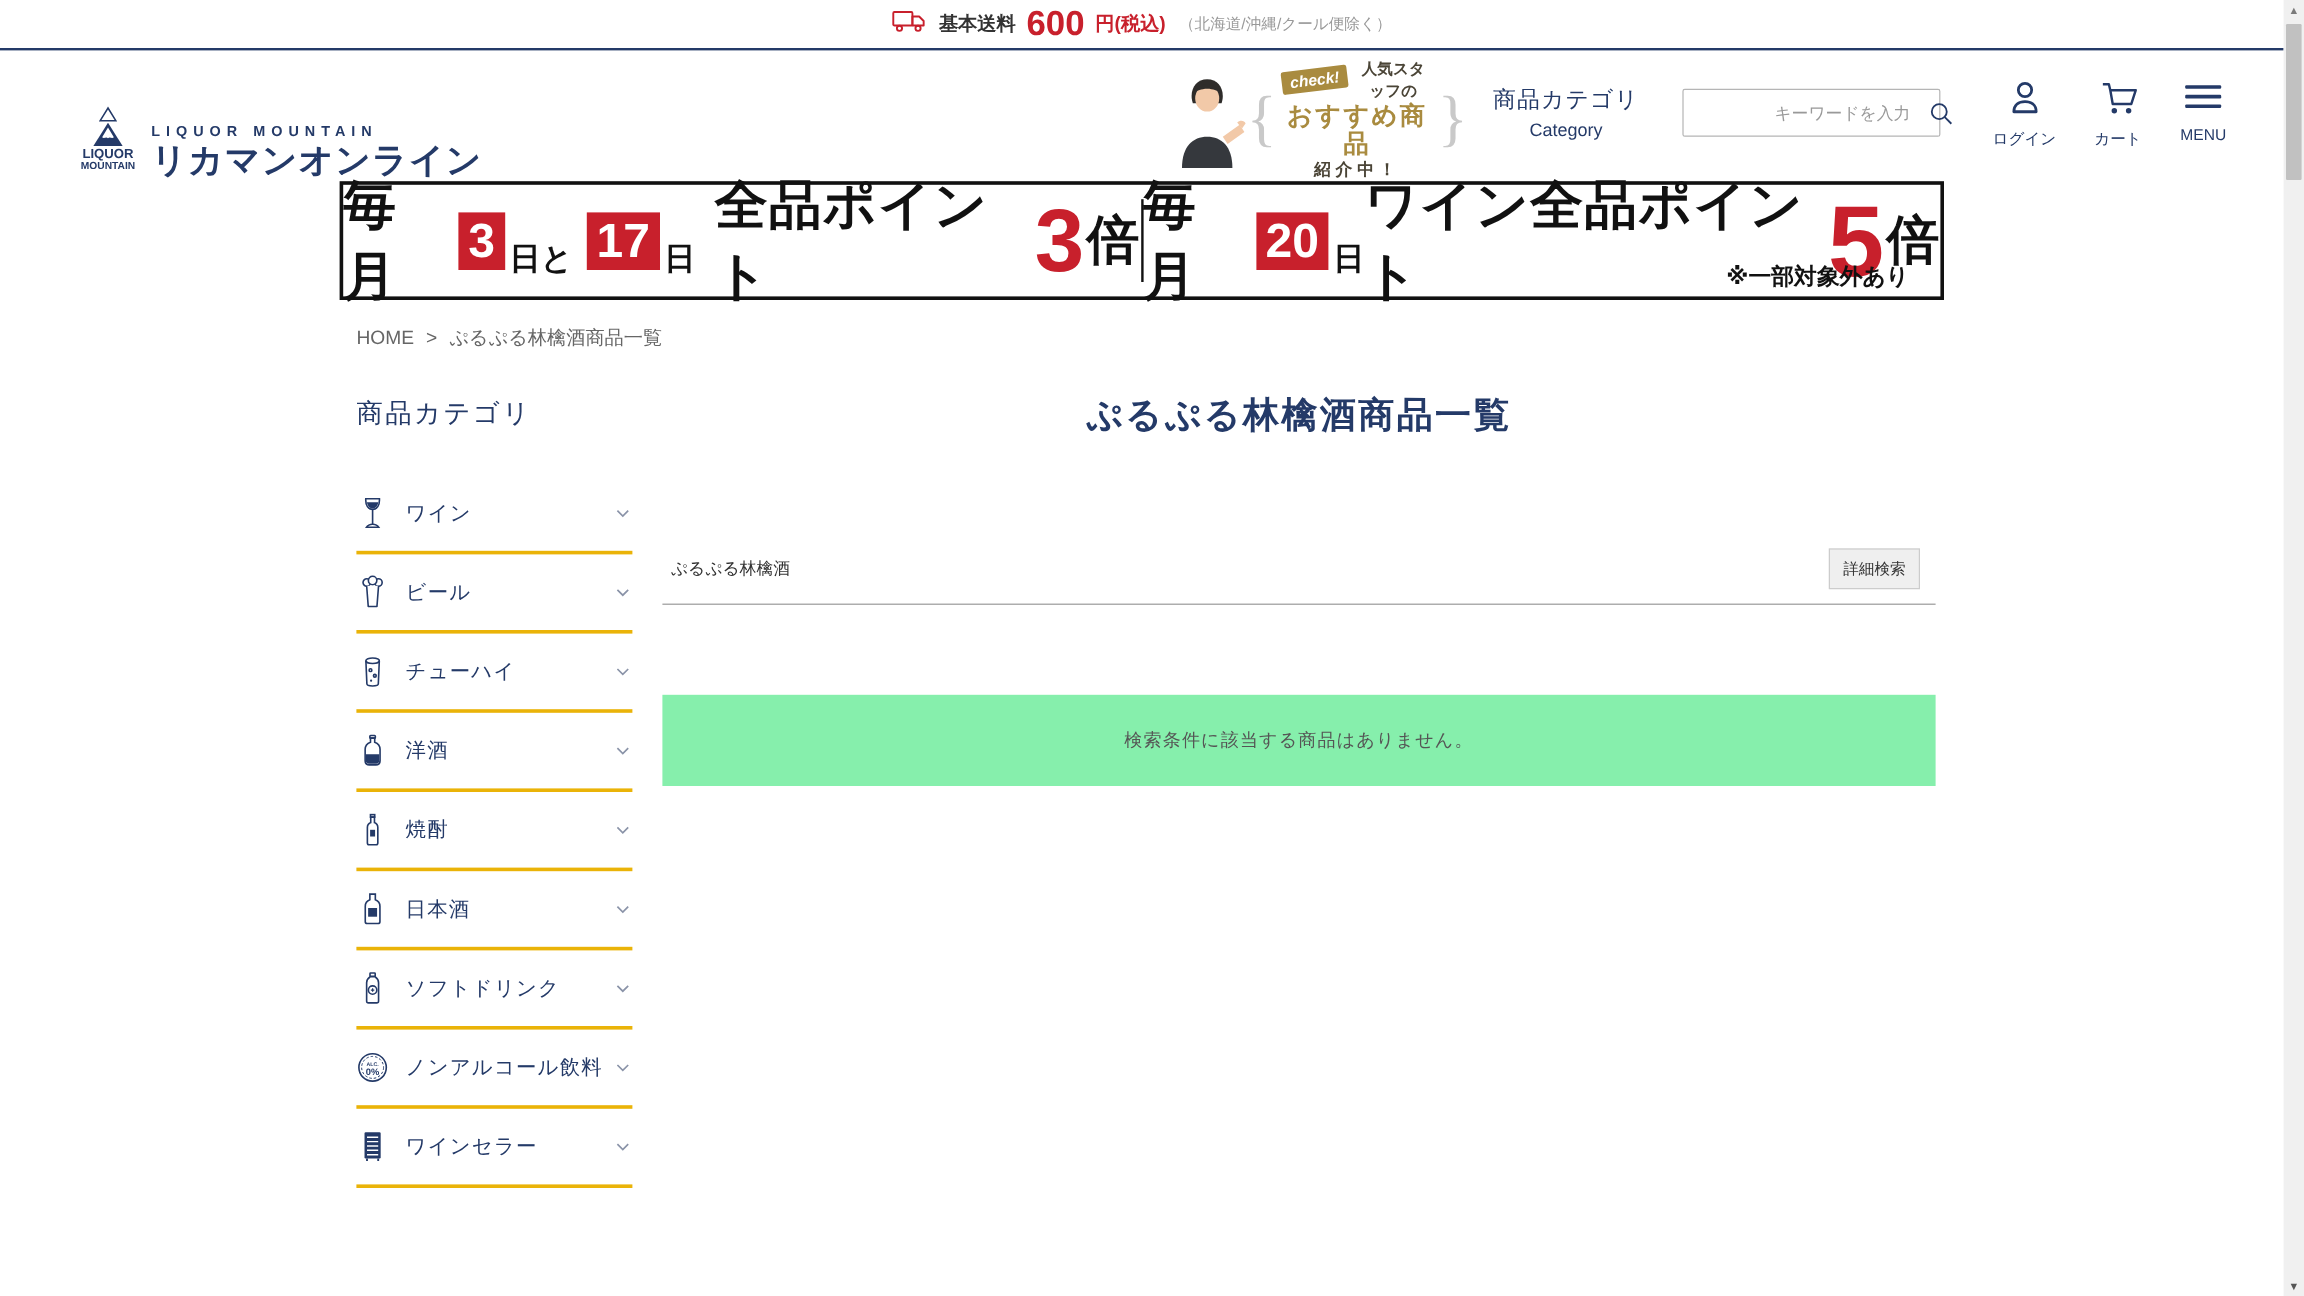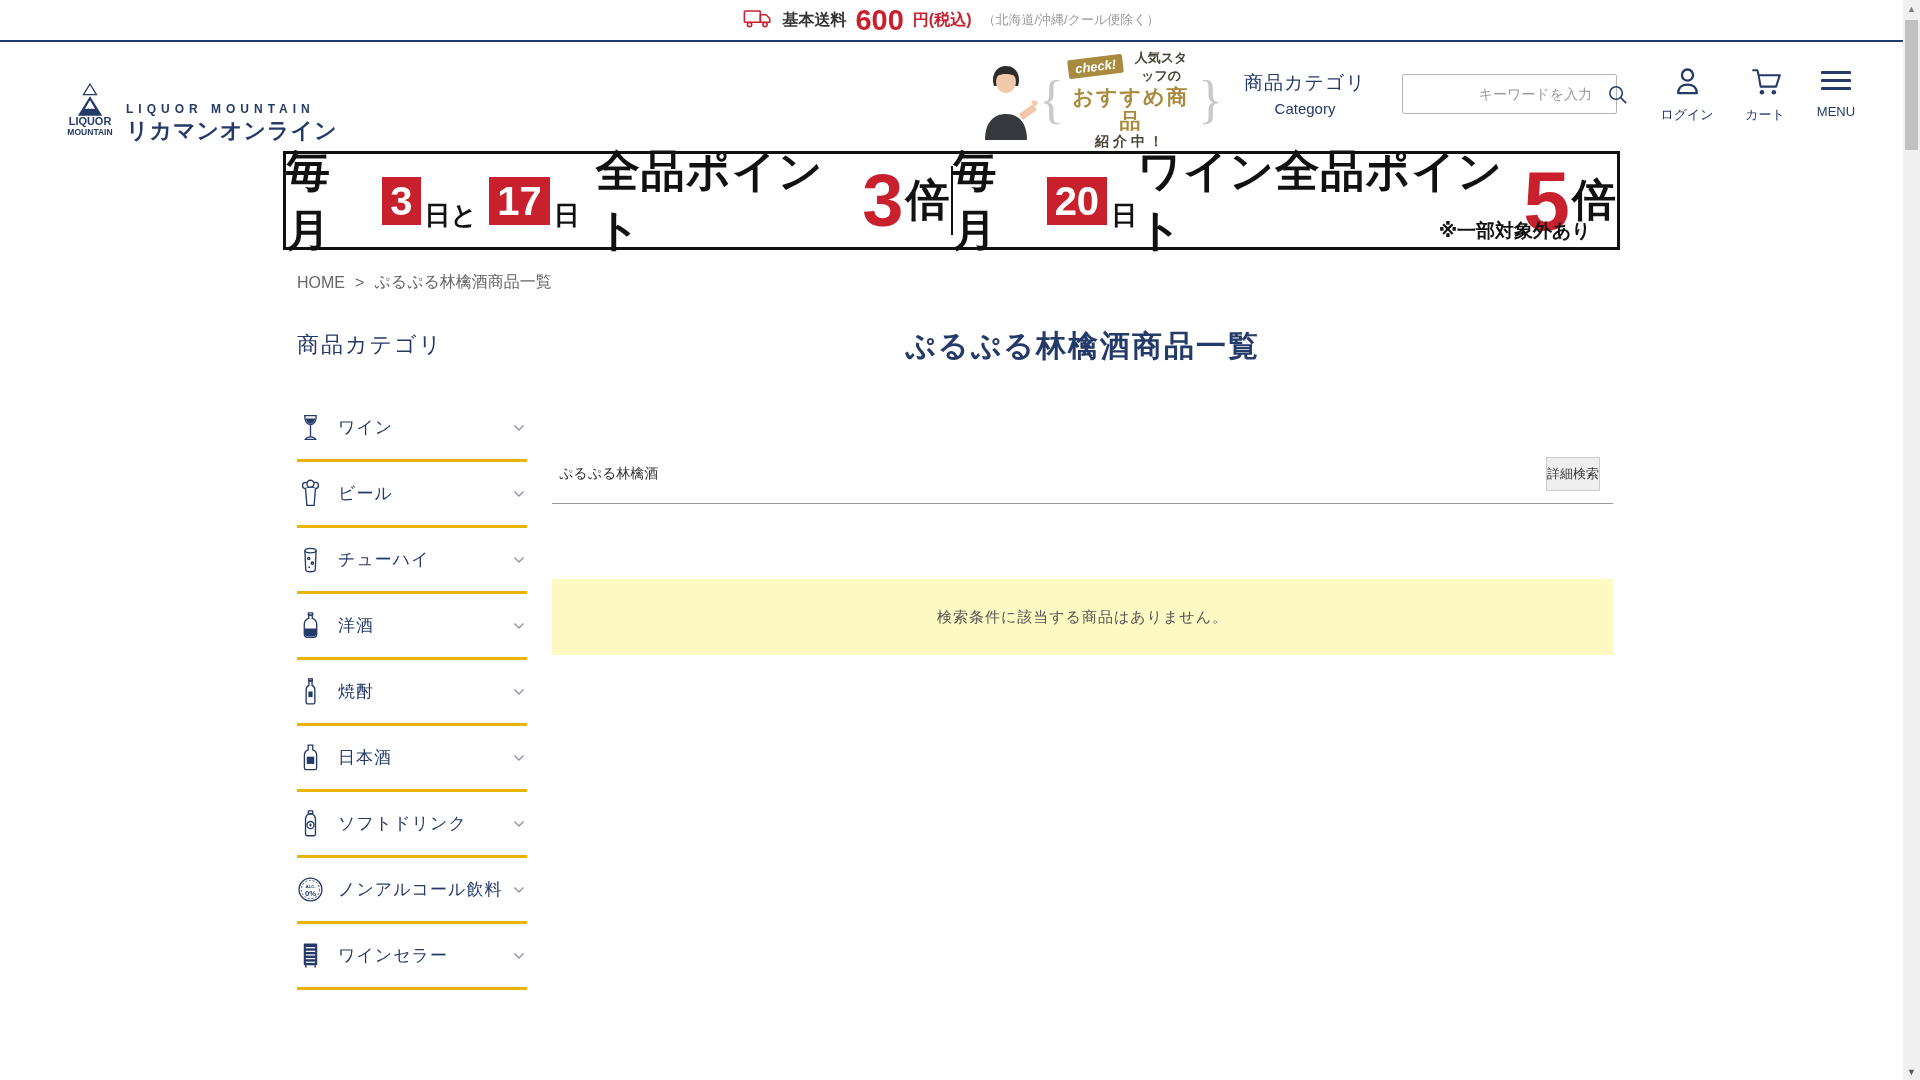--- a/index.html
+++ b/index.html
@@ -12,21 +12,21 @@
     border-bottom: 2px solid #243a68; display: flex; align-items: center; justify-content: center; gap: 9px; }
   .topbar .t-label { font-size: 16px; color: #333; font-weight: bold; }
   .topbar .t-price { font-size: 29px; color: #c8202c; font-weight: bold; line-height: 1; }
   .topbar .t-suffix { font-size: 16px; color: #c8202c; font-weight: bold; }
   .topbar .t-note { font-size: 13px; color: #999; margin-left: 2px; }
 
   
   .header { position: absolute; top: 44px; left: 0; right: 17px; height: 98px; }
   .logo { position: absolute; left: 64px; top: 22px; display: flex; align-items: flex-end; gap: 10px; cursor: pointer; }
   .logo-text .lt-top { font-size: 12px; letter-spacing: 5px; color: #243a68; font-weight: bold; margin-bottom: 4px; margin-top: 36px; }
-  .logo-text .lt-main { font-size: 22px; color: #243a68; font-weight: bold; letter-spacing: 1px; line-height: 1; }
+  .logo-text .lt-main { font-size: 29px; color: #243a68; font-weight: bold; letter-spacing: 1px; line-height: 1; }
 
   .promo { position: absolute; left: 973px; top: 16px; width: 250px; height: 80px;
     display: flex; align-items: center; cursor: pointer; }
   .promo-avatar { flex: 0 0 66px; height: 80px; }
   .promo-brace { color: #c9c9c9; font-size: 52px; font-weight: 100; line-height: 76px;
     font-family: "Liberation Serif", serif; }
   .promo-lines { text-align: center; padding: 0 4px; }
   .promo-row1 { display: flex; align-items: center; gap: 5px; justify-content: center; }
   .promo-check { background: #a98b3f; color: #fff; font-style: italic; font-weight: bold;
     font-size: 13px; padding: 2px 7px; transform: rotate(-7deg); border-radius: 2px; }
@@ -81,23 +81,23 @@
   .side-icon { width: 27px; display: flex; align-items: center; justify-content: center; }
   .side-label { color: #243a68; font-size: 17px; letter-spacing: 1px; }
   .side-chev { position: absolute; right: 2px; top: 50%; transform: translateY(-50%); display: flex; }
 
   
   .main { position: absolute; left: 552px; top: 326px; width: 1061px; }
   .main-title { text-align: center; font-size: 30px; font-weight: bold; color: #243a68; letter-spacing: 2px; }
   .search-row { position: relative; margin-top: 90px; height: 36px; }
   .search-keyword { position: absolute; left: 7px; top: 8px; font-size: 14px; color: #333; }
   .detail-btn { position: absolute; right: 13px; top: 0; background: #efefef; border: 1px solid #ccc;
-    font-size: 13px; color: #333; padding: 7px 0; cursor: pointer; font-family: inherit; }
+    font-size: 13px; color: #333; padding: 7px 11px; cursor: pointer; font-family: inherit; }
   .search-divider { position: absolute; left: 0; right: 0; top: 46px; border-bottom: 1px solid #9a9a9a; }
-  .empty-box { margin-top: 86px; height: 76px; background: #fef9c3; display: flex;
+  .empty-box { margin-top: 86px; height: 76px; background: #86efac; display: flex;
     align-items: center; justify-content: center; }
   .empty-msg { font-size: 15px; color: #555; letter-spacing: 1px; }
 
   
   .scrollbar { position: absolute; top: 0; right: 0; width: 17px; height: 1080px; background: #f0f0f0; }
   .sb-arrow { position: absolute; left: 0; width: 17px; height: 17px; display: flex;
     align-items: center; justify-content: center; font-size: 9px; color: #7a7a7a; cursor: pointer; }
   .sb-up { top: 0; }
   .sb-down { bottom: 0; color: #555; }
   .sb-thumb { position: absolute; left: 2px; top: 20px; width: 13px; height: 130px;

